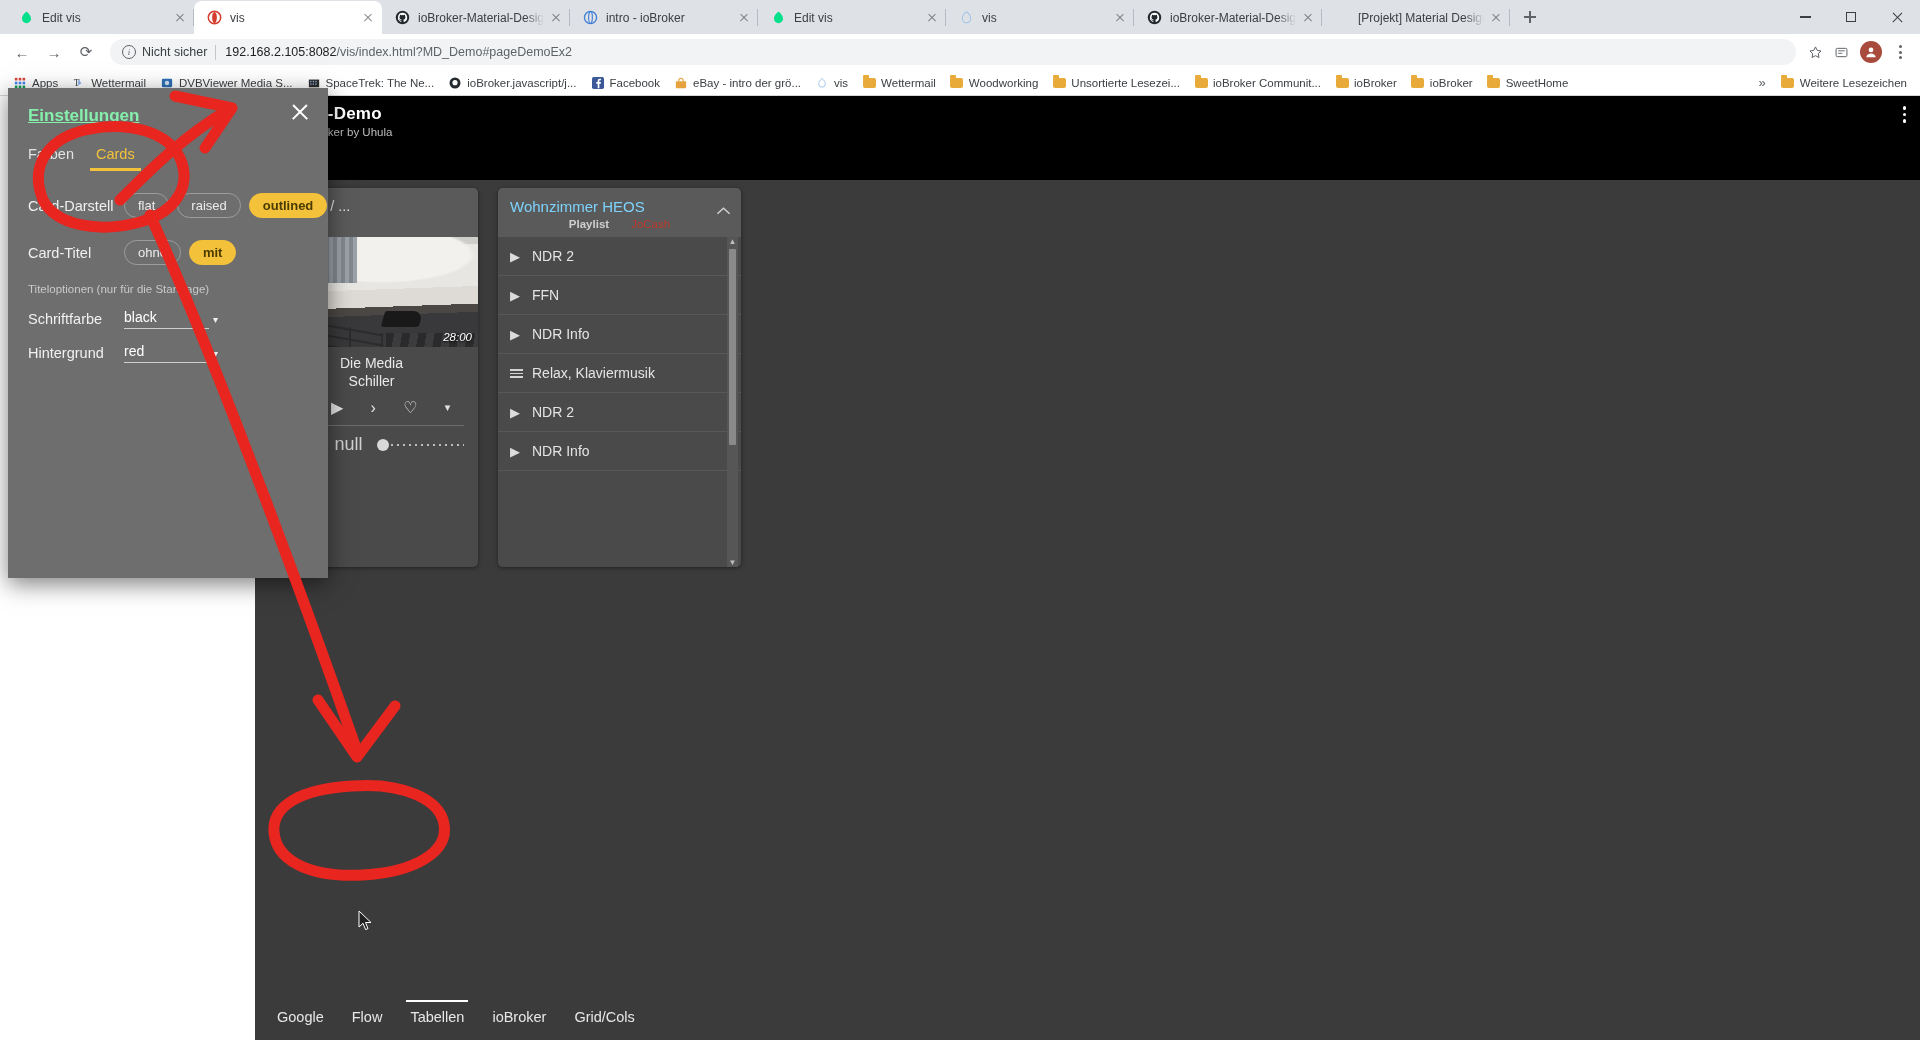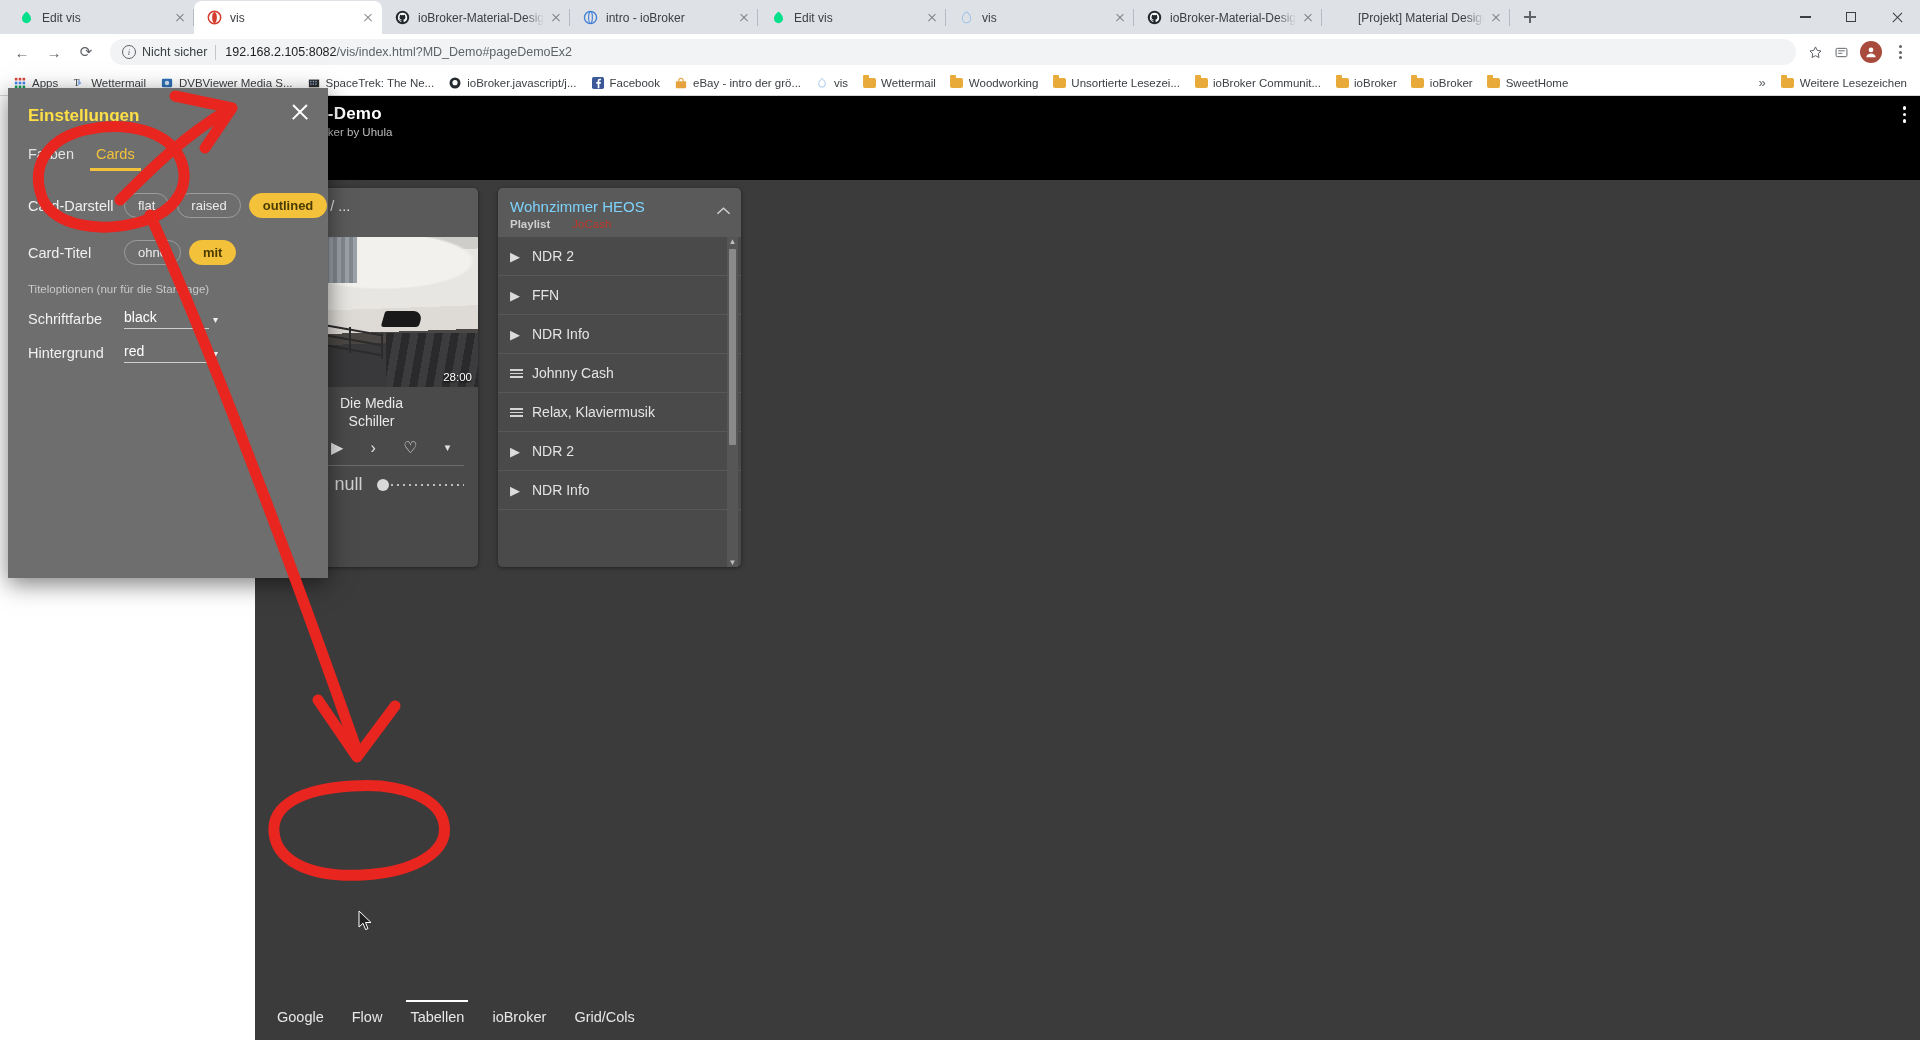--- a/index.html
+++ b/index.html
@@ -84,25 +84,25 @@
   .appbar .menu i{width:3.5px;height:3.5px;background:#fff;border-radius:50%;display:block;}
   .subhead{ background:#000; color:#d8d8d8; font-size:14px; padding:2px 0 10px 46px;}
 
   .cards{ position:absolute; left:10px; top:92px; display:flex; gap:20px; }
 
   
   .mcard{ width:213px; background:#4a4a4a; border-radius:5px; overflow:hidden; box-shadow:0 1px 4px rgba(0,0,0,.45); }
   .mcard .mhead{ padding:10px 12px 8px; background:#5a5a5a;}
   .mcard .mtitle{ font-size:14.5px; color:#e7e7e7; white-space:nowrap; overflow:hidden;}
   .mcard .msub{ font-size:11.5px; color:#c6c6c6; margin-top:3px; white-space:nowrap; overflow:hidden;}
-  .mimg{ height:150px; position:relative; overflow:hidden;
+  .mimg{ height:110px; position:relative; overflow:hidden;
      background:
        radial-gradient(ellipse 150px 46px at 55% 16%, #f2f1ee 0 58%, rgba(242,241,238,0) 62%),
        linear-gradient(178deg,#cfcdc9 0 12%, #e8e6e2 12% 48%, #dedbd6 48% 63%, #4a4744 63% 70%, #39383a 70% 100%),
-       #bfbdb9;}
+       #bfbdb9; font-style: italic;}
   .mimg .piano{ position:absolute; left:118px; top:74px; width:38px; height:16px; background:#191919; border-radius:2px 10px 3px 3px; transform:skewX(-16deg);}
   .mimg .rail{ position:absolute; left:8px; top:74px; width:112px; height:40px; }
   .mimg .rail b{ position:absolute; display:block; background:#2c2c2c; }
   .mimg .seatrow{ position:absolute; right:0; top:96px; width:92px; height:54px;
      background:repeating-linear-gradient(100deg,#2a2a2c 0 8px,#3c3c3e 8px 16px);}
   .mimg .organ{ position:absolute; left:0; top:0; width:92px; height:46px;
      background:repeating-linear-gradient(90deg,#8c949c 0 4px,#6e767e 4px 8px); opacity:.85;}
   .mimg .badge{ position:absolute; right:6px; bottom:4px; color:#fff; font-size:11.5px; text-shadow:0 1px 2px #000;}
   .mbody{ background:#4a4a4a; padding:8px 0 10px; text-align:center;}
   .mbody .track{ font-size:14px; color:#e9e9e9; line-height:1.25;}
@@ -115,21 +115,21 @@
   .mctrl2 .nul{font-size:18px;color:#d2d2d2;}
   .slider{ flex:1 1 auto; display:flex; align-items:center; }
   .slider .knob{ width:12px;height:12px;border-radius:50%;background:#d9d9d9;}
   .slider .dots{ flex:1 1 auto; height:2px; margin-left:2px;
      background:repeating-linear-gradient(90deg,#bdbdbd 0 2px, transparent 2px 6px);}
 
   
   .pcard{ width:243px; background:#4a4a4a; border-radius:5px; overflow:hidden; box-shadow:0 1px 4px rgba(0,0,0,.45);}
   .pcard .phead{ background:#5a5a5a; padding:10px 12px 7px; position:relative;}
   .pcard .ptitle{ font-size:15px; color:#7dd3fc;}
-  .pcard .prow2{ display:flex; gap:22px; margin-top:3px; align-items:baseline;}
+  .pcard .prow2{ display:flex; gap:22px; margin-top:3px; align-items:baseline;justify-content:center;}
   .pcard .plab{ font-size:11.5px; color:#cfcfcf; font-weight:bold;}
   .pcard .pval{ font-size:11.5px; color:#c0392b;}
   .pcard .chev{ position:absolute; right:10px; top:16px; color:#cfcfcf; font-size:13px;}
   .plist{ position:relative; height:330px; background:#4a4a4a; }
   .pitem{ height:39px; display:flex; align-items:center; padding:0 12px; border-bottom:1px solid #585858; color:#e4e4e4; font-size:14px;}
   .pitem .pi{ width:22px; flex:0 0 22px; color:#dcdcdc; font-size:13px;}
   .ptrack{ display:inline-block; width:13px; height:9px;
       background:linear-gradient(#d4d4d4 0 1.6px,transparent 1.6px 3.7px,#d4d4d4 3.7px 5.3px,transparent 5.3px 7.4px,#d4d4d4 7.4px 9px);}
   .pscroll{ position:absolute; right:3px; top:0; width:11px; height:330px; background:#565656;}
   .pscroll .thumb{ position:absolute; left:2px; top:12px; width:7px; height:196px; background:#8a8a8a; border-radius:1px;}
@@ -148,21 +148,21 @@
   .cursor{ position:absolute; left:358px; top:814px; width:16px; height:22px; z-index:40; }
 
   
   .annot{ position:absolute; left:0; top:0; width:1920px; height:1040px; pointer-events:none; z-index:60;}
 
   
   .dialog{
     position:absolute; left:8px; top:88px; width:320px; height:490px;
     background:#6e6e6e; box-shadow:0 6px 22px rgba(0,0,0,.5); z-index:30; color:#f1f1f1;
   }
-  .dlg-title{ font-size:17px; font-weight:bold; color:#fde047; padding:18px 15px 0 20px;}
+  .dlg-title{ font-size:17px; font-weight:bold; color:#86efac; padding:18px 15px 0 20px;text-decoration:underline;}
   .dlg-close{ position:absolute; right:18px; top:14px; width:20px; height:20px;}
   .dlg-close:before,.dlg-close:after{content:"";position:absolute;left:0;top:9px;width:20px;height:2.4px;background:#fff;}
   .dlg-close:before{transform:rotate(45deg);} .dlg-close:after{transform:rotate(-45deg);}
   .dlg-tabs{ display:flex; gap:16px; padding:20px 0 0 20px; align-items:flex-start;}
   .dlg-tab{ font-size:14.5px; color:#e3e3e3; padding-bottom:6px;}
   .dlg-tab.sel{ color:#f4c23a; border-bottom:3px solid #f4c23a; padding:0 6px 6px;}
   .dlg-row{ display:flex; align-items:center; padding:0 0 0 20px; margin-top:22px;}
   .dlg-lab{ width:96px; font-size:14.5px; color:#f0f0f0;}
   .chipset{ display:flex; gap:8px; }
   .chip{ font-size:13px; padding:4px 13px; border-radius:14px; border:1px solid #9c9c9c; color:#ececec;}
@@ -544,24 +544,20 @@
             <div class="pitem">
               <span class="pi">▶</span>
               <span>FFN</span>
             </div>
             <div class="pitem">
               <span class="pi">▶</span>
               <span>NDR Info</span>
             </div>
             <div class="pitem">
               <span class="pi"><i class="ptrack"></i></span>
-              <span>Johnny Cash</span>
-            </div>
-            <div class="pitem">
-              <span class="pi"><i class="ptrack"></i></span>
               <span>Relax, Klaviermusik</span>
             </div>
             <div class="pitem">
               <span class="pi">▶</span>
               <span>NDR 2</span>
             </div>
             <div class="pitem">
               <span class="pi">▶</span>
               <span>NDR Info</span>
             </div>

